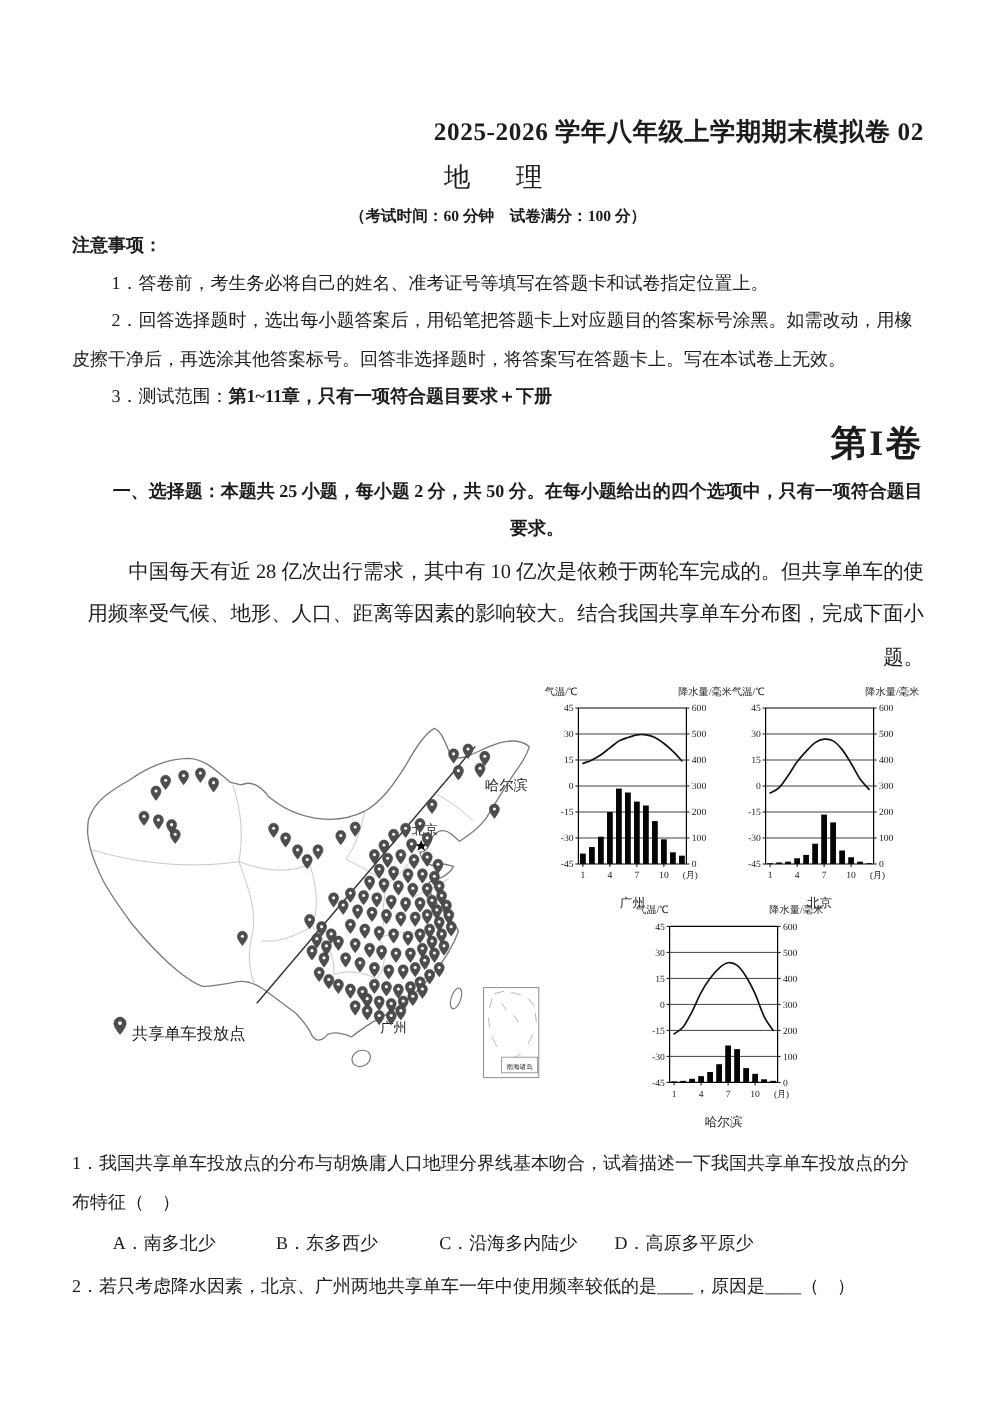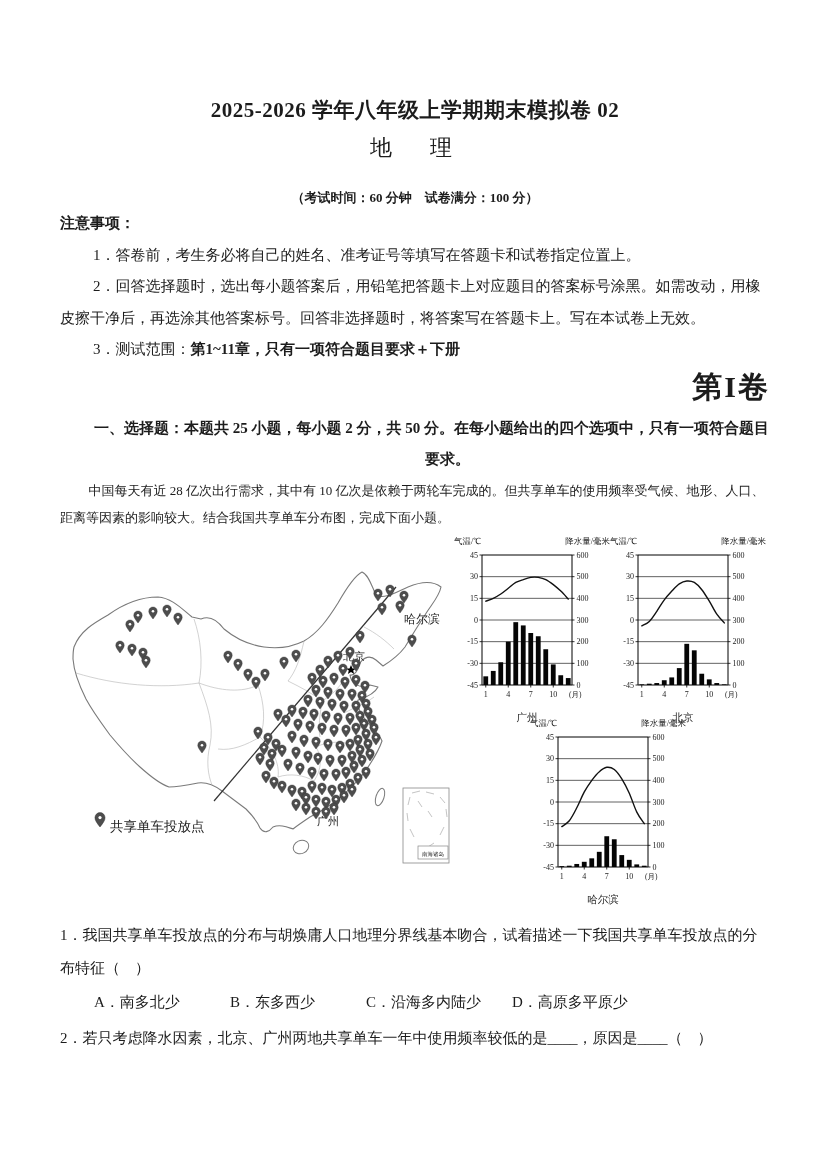--- a/index.html
+++ b/index.html
@@ -3,30 +3,30 @@
 <meta charset="utf-8">
 <style>
   * { margin:0; padding:0; box-sizing:border-box; }
   html,body { background:#ffffff; }
   .page {
     position:relative; width:827px; height:1169px; background:#fff;
     font-family:"Liberation Serif", serif; color:#1c1c1c;
     padding:0 57px 0 60px; overflow:hidden;
   }
   .header { text-align:center; padding-top:96px; }
-  .title   { font-size:21px; font-weight:bold; letter-spacing:0.5px; }
+  .title   { font-size:21px; font-weight:bold; letter-spacing:0.5px;text-align:right; }
   .subject { font-size:22px; font-weight:normal; margin-top:9px; letter-spacing:8px; }
-  .info    { font-size:13px; font-weight:bold; margin-top:26px; }
+  .info    { font-size:13px; font-weight:bold; margin-top:8px; }
   .notice  { margin-top:1px; font-size:15px; line-height:2.1; }
   .notice-heading { font-weight:bold; }
   .notice p.indent { text-indent:2.2em; }
   .notice b { font-weight:bold; }
   .part-title { text-align:right; font-size:30px; font-weight:600; margin-top:1px; letter-spacing:2px; }
   .instruction { font-size:15px; font-weight:bold; line-height:2.1; padding-left:65px; text-indent:-32px; margin-top:5px;text-align:center; }
-  .intro { font-size:13px; line-height:2.1; text-indent:2.2em; margin-top:1px; }
+  .intro { font-size:17px; line-height:2.1; text-indent:2.2em; margin-top:1px;text-align:right; }
   .figure { position:relative; height:376px; margin-top:4px; }
   .map { position:absolute; left:0; top:0; width:400px; height:350px; }
   .chart { position:absolute; width:160px; height:192px; }
   .chart.gz { left:392px; top:0; }
   .chart.bj { left:548px; top:0; }
   .chart.hb { left:468px; top:182px; }
   .question { font-size:15px; line-height:2.2; margin-top:8px;font-family:Liberation Serif, serif; }
   .options { display:flex; font-size:15px; line-height:2.2; padding-left:34px; margin-top:1px; }
   .opt.a { width:136px; } .opt.b { width:136px; } .opt.c { width:146px; }
   .question.q2 { margin-top:3px; }

